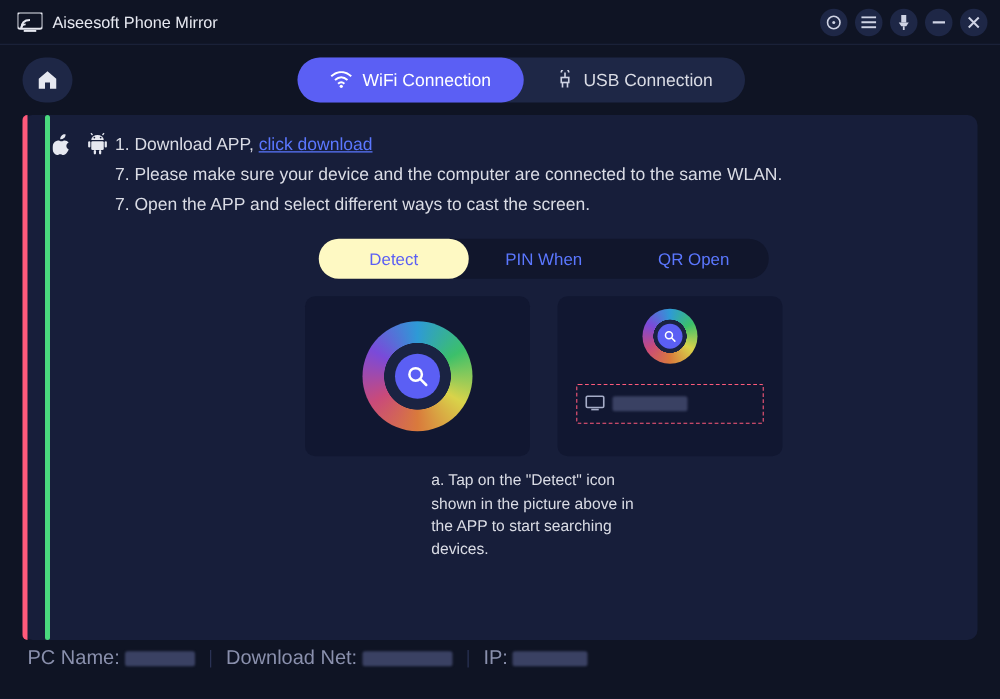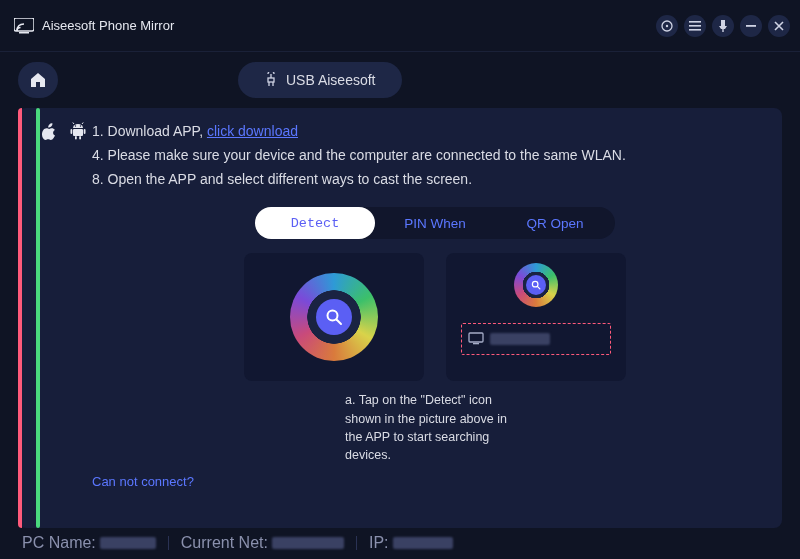--- a/index.html
+++ b/index.html
@@ -5,21 +5,21 @@
   * { box-sizing: border-box; margin: 0; padding: 0; }
   body {
     width: 800px; height: 559px;
     background: #0f1424;
     font-family: "Segoe UI", Arial, sans-serif;
     color: #dadce5;
     overflow: hidden;
     border-radius: 8px;
   }
   .titlebar {
-    height: 52px;
+    height: 36px;
     display: flex; align-items: center;
     padding: 0 10px 0 14px;
     border-bottom: 1px solid #1a2138;
   }
   .titlebar .logo { display:flex; align-items:center; gap:8px; }
   .titlebar .title { font-size: 13px; color: #e6e8f0; }
   .titlebar .spacer { flex: 1; }
   .win-btn {
     width: 22px; height: 22px;
     border-radius: 50%;
@@ -93,24 +93,23 @@
   }
   .mtab {
     flex:1;
     display:flex; align-items:center; justify-content:center;
     border-radius: 18px;
     font-size: 13.5px;
     color: #5b77ff;
     cursor:pointer;
   }
   .mtab.active {
-    background: #ffffff;
+    background: #fef9c3;
     color: #5b5ff4;
     font-weight: 500;
-    font-family: Liberation Mono, monospace;
   }
   .cards-row {
     display:flex; gap: 22px; justify-content:center;
   }
   .card {
     width: 180px; height: 128px;
     background: #111731;
     border-radius: 8px;
     display:flex; flex-direction:column; align-items:center; justify-content:center;
     position:relative;
@@ -236,29 +235,40 @@
 
 <div class="top-tabs-row">
   <div class="home-pill">
     <span>
       <svg width="18" height="16" viewBox="0 0 18 16">
           <path d="M2 7 L9 1 L16 7 V15 H11 V10 H7 V15 H2 Z" fill="#e6e8f0"></path>
         </svg>
     </span>
   </div>
   <div class="conn-tabs">
+    <div class="conn-tab active">
+      <span>
+        <svg width="18" height="14" viewBox="0 0 18 14">
+            <path d="M1 4 Q9 -3 17 4" fill="none" stroke="#fff" stroke-width="1.6"></path>
+            <path d="M4 7 Q9 2.5 14 7" fill="none" stroke="#fff" stroke-width="1.6"></path>
+            <path d="M6.5 10 Q9 7.5 11.5 10" fill="none" stroke="#fff" stroke-width="1.6"></path>
+            <circle cx="9" cy="12" r="1.3" fill="#fff"></circle>
+          </svg>
+      </span>
+      <span>WiFi Connection</span>
+    </div>
     <div class="conn-tab">
       <span>
         <svg width="14" height="16" viewBox="0 0 14 16">
             <rect x="4" y="6" width="6" height="4" fill="none" stroke="#cfd3e4" stroke-width="1.3"></rect>
             <path d="M7 6 V2 M5 10 V14 M9 10 V14" stroke="#cfd3e4" stroke-width="1.3"></path>
             <path d="M4 2 A3 3 0 0 1 10 2" fill="none" stroke="#cfd3e4" stroke-width="1.3"></path>
           </svg>
       </span>
-      <span>USB Aiseesoft</span>
+      <span>USB Connection</span>
     </div>
   </div>
 </div>
 
 <div class="main-panel">
   <div class="side-strips">
     <div class="strip pink"></div>
     <div class="strip green"></div>
   </div>
   <div class="os-icons">
@@ -285,22 +295,22 @@
           </svg>
       </span>
     </div>
   </div>
 
   <div class="content">
     <div class="steps">
       <div>
         <span>1. Download APP, </span><a href="#">click download</a>
       </div>
-      <div>4. Please make sure your device and the computer are connected to the same WLAN.</div>
-      <div>8. Open the APP and select different ways to cast the screen.</div>
+      <div>7. Please make sure your device and the computer are connected to the same WLAN.</div>
+      <div>7. Open the APP and select different ways to cast the screen.</div>
     </div>
 
     <div class="method-tabs">
       <div class="mtab active">Detect</div>
       <div class="mtab">PIN When</div>
       <div class="mtab">QR Open</div>
     </div>
 
     <div class="cards-row">
       <div class="card">
@@ -331,28 +341,25 @@
           </span>
           <div class="redact" style="width:60px"></div>
         </div>
       </div>
     </div>
 
     <div class="captions">
       <div class="cap">a. Tap on the "Detect" icon shown in the picture above in the APP to start searching devices.</div>
     </div>
 
-    <div class="help-link">
-      <a href="#">Can not connect?</a>
-    </div>
   </div>
 </div>
 
 <div class="statusbar">
   <span>PC Name:</span>
   <div class="redact" style="width:56px"></div>
   <div class="sb-sep"></div>
-  <span>Current Net:</span>
+  <span>Download Net:</span>
   <div class="redact" style="width:72px"></div>
   <div class="sb-sep"></div>
   <span>IP:</span>
   <div class="redact" style="width:60px"></div>
 </div>
 
 </body></html>

